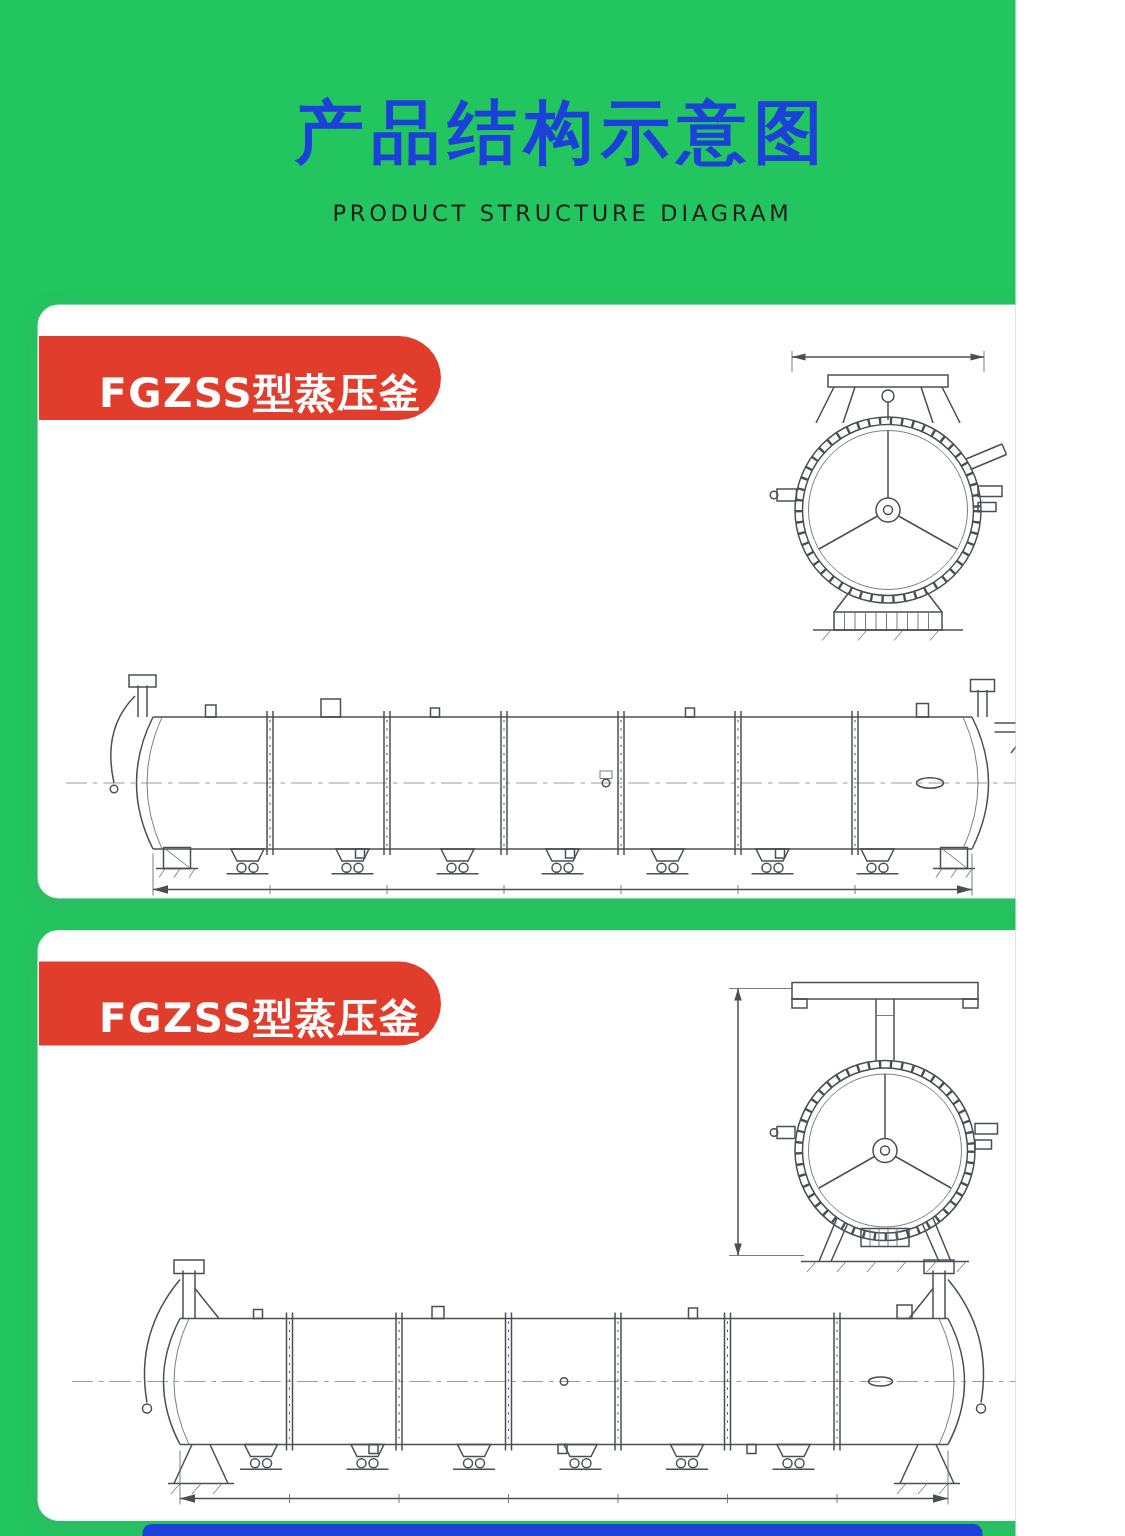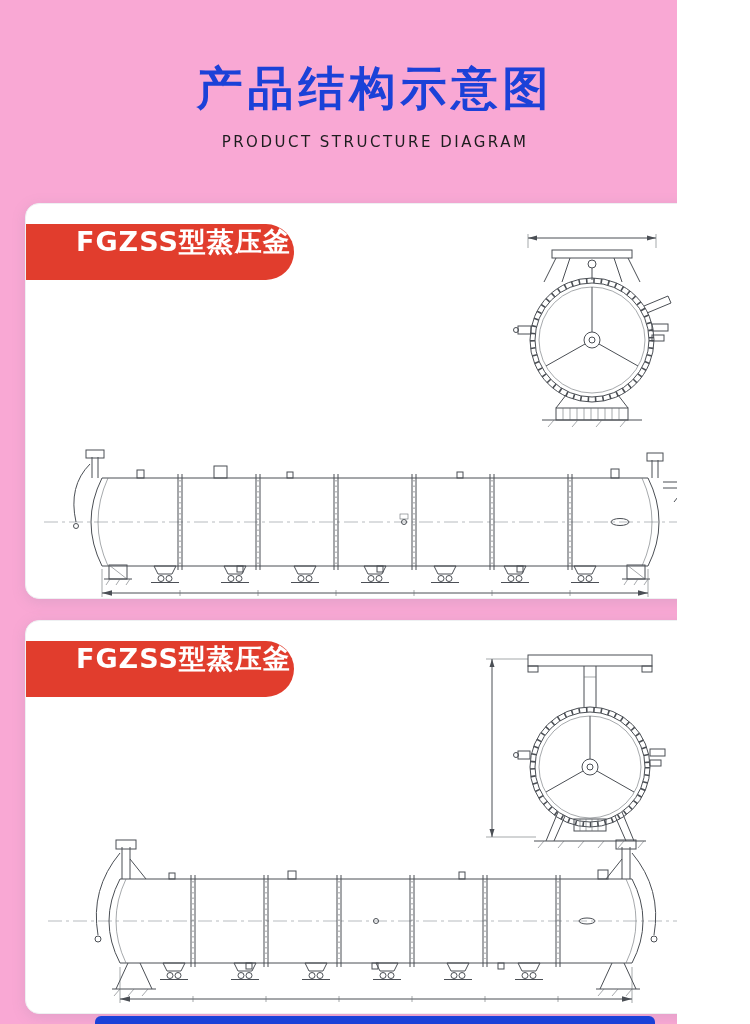--- a/index.html
+++ b/index.html
@@ -3,40 +3,40 @@
 <meta charset="utf-8">
 <style>
   * { margin:0; padding:0; box-sizing:border-box; }
   html,body { width:750px; }
   body {
     font-family:"DejaVu Sans","Liberation Sans",sans-serif;
     background:#ffffff;
   }
   .page {
     position:relative; width:677px; height:1024px;
-    background:#f9a8d4; overflow:hidden;
+    background:#22c55e; overflow:hidden;
   }
   .header { position:absolute; top:58px; left:0; width:750px; text-align:center; }
   .title {
     font-size:46px; font-weight:800; color:#1b41d8; letter-spacing:5px;
   }
   .subtitle {
     margin-top:13px; font-size:15px; font-weight:500; color:#1d1d1f; letter-spacing:2.5px;
   }
   .card {
     position:absolute; left:25px; width:700px; background:#ffffff;
     border-radius:14px; border:1px solid #eef0f2;
     box-shadow:0 3px 14px rgba(120,130,150,0.18);
   }
   .card1 { top:203px; height:396px; }
   .card2 { top:620px; height:394px; }
   .ribbon {
     position:absolute; left:0; top:20px; height:56px; width:268px;
     background:#e13d2d; border-radius:0 28px 28px 0;
-    display:flex; align-items:flex-start; padding-left:50px;
+    display:flex; align-items:flex-end; padding-left:40px;
   }
   .ribbon span { color:#ffffff; font-size:27px; font-weight:600; letter-spacing:1px; }
   svg.draw { position:absolute; }
   svg.draw path, svg.draw line, svg.draw rect, svg.draw circle, svg.draw ellipse {
     stroke:#4b4f55; stroke-width:1; fill:none;
   }
   svg.draw .thin { stroke-width:0.6; stroke:#6a6e74; }
   svg.draw .cl { stroke:#9a9ea4; stroke-width:0.7; stroke-dasharray:14 4 3 4; }
   svg.draw .dots { stroke-dasharray:1.5 4; stroke-width:0.7; }
   svg.draw .bolts { stroke-width:5; }

